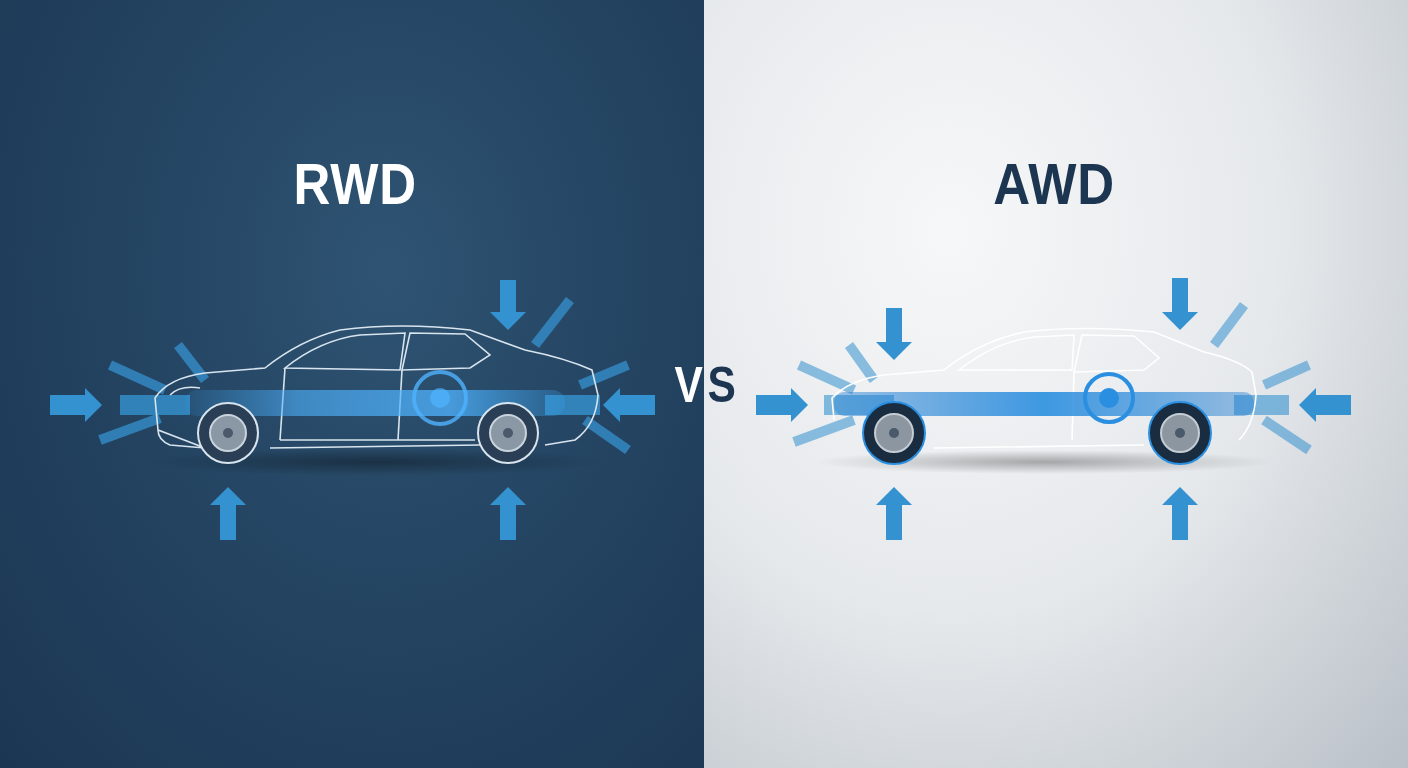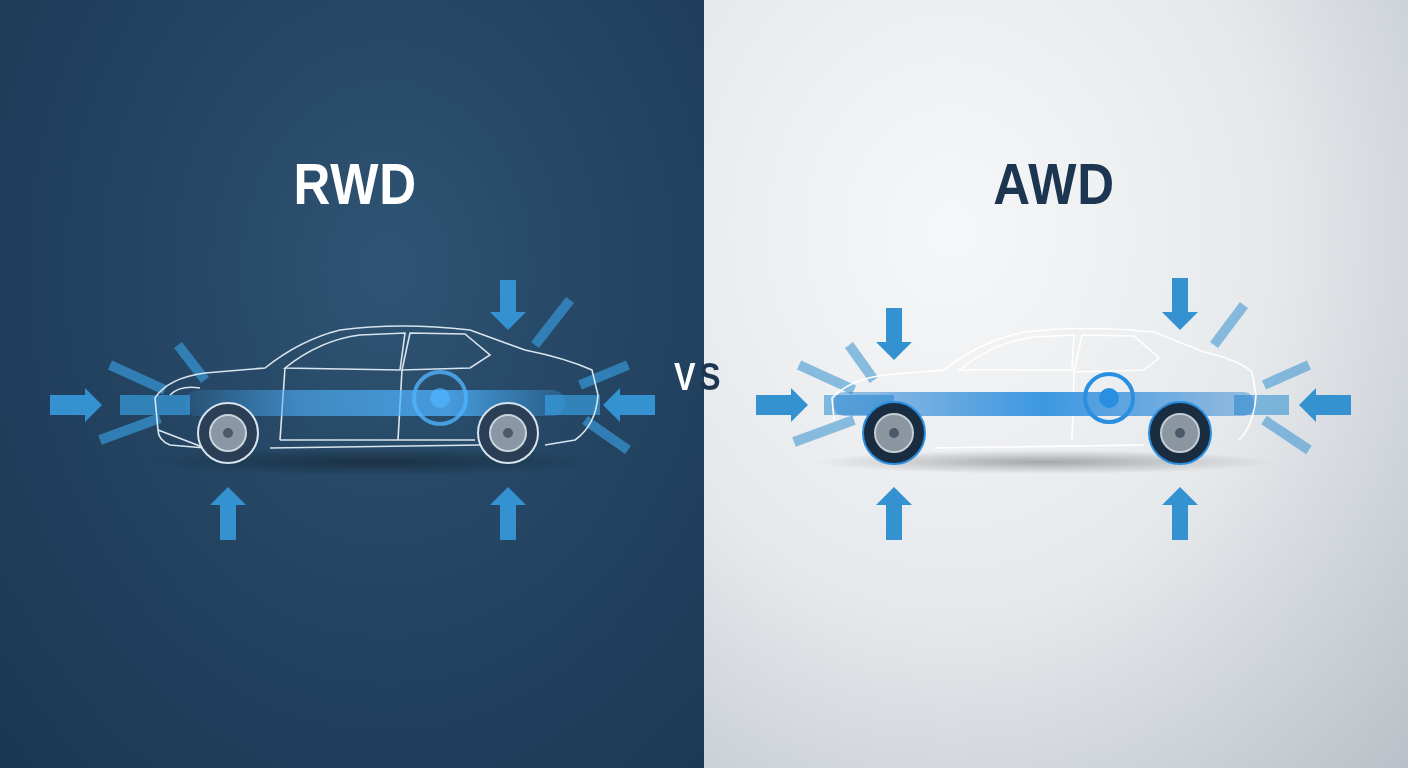--- a/index.html
+++ b/index.html
@@ -3,21 +3,21 @@
 <meta charset="utf-8">
 <style>
   html,body{margin:0;padding:0;}
   body{width:1408px;height:768px;overflow:hidden;position:relative;font-family:"Liberation Sans",sans-serif;}
   .panel{position:absolute;top:0;height:768px;}
   .left{left:0;width:704px;background:radial-gradient(ellipse at 55% 35%,#2f5473 0%,#254664 40%,#1b3652 100%);}
   .right{left:704px;width:704px;background:radial-gradient(ellipse at 35% 30%,#f6f7f8 0%,#e6e9ec 50%,#b9c0c7 100%);}
   .title{position:absolute;top:150px;font-weight:bold;font-size:58px;letter-spacing:1px;transform:scaleX(0.88);}
   .title-l{left:285px;color:#ffffff;}
   .title-r{left:985px;color:#1c3550;}
-  .vs{position:absolute;top:356px;left:672px;font-weight:bold;font-size:38px;width:70px;height:60px;}
+  .vs{position:absolute;top:356px;left:672px;font-weight:bold;font-size:50px;width:70px;height:60px;}
   .vs span{display:inline-block;transform:scaleX(0.85);}
   .vs-v{color:#ffffff;}
   .vs-s{color:#1c3550;}
   svg.scene{position:absolute;top:0;}
 </style>
 </head>
 <body>
 
 <div class="panel left"></div>
 <div class="panel right"></div>

